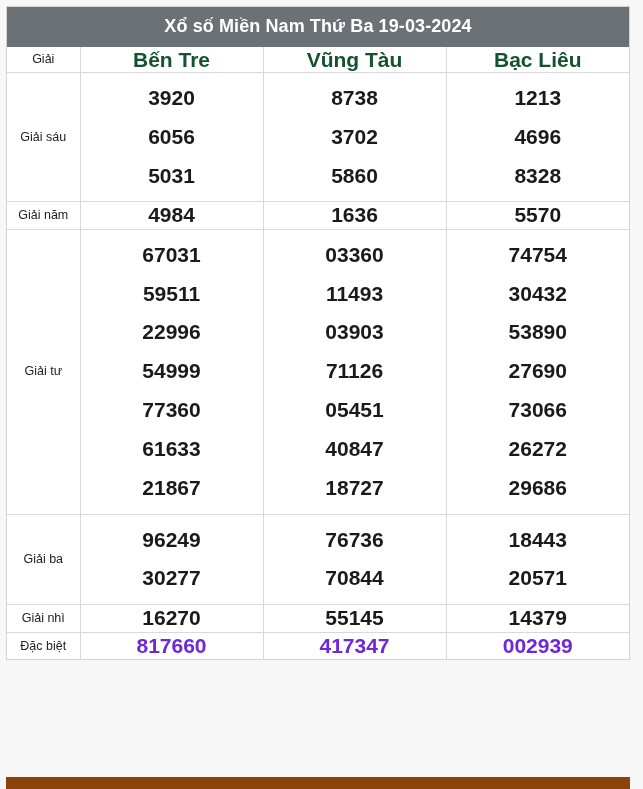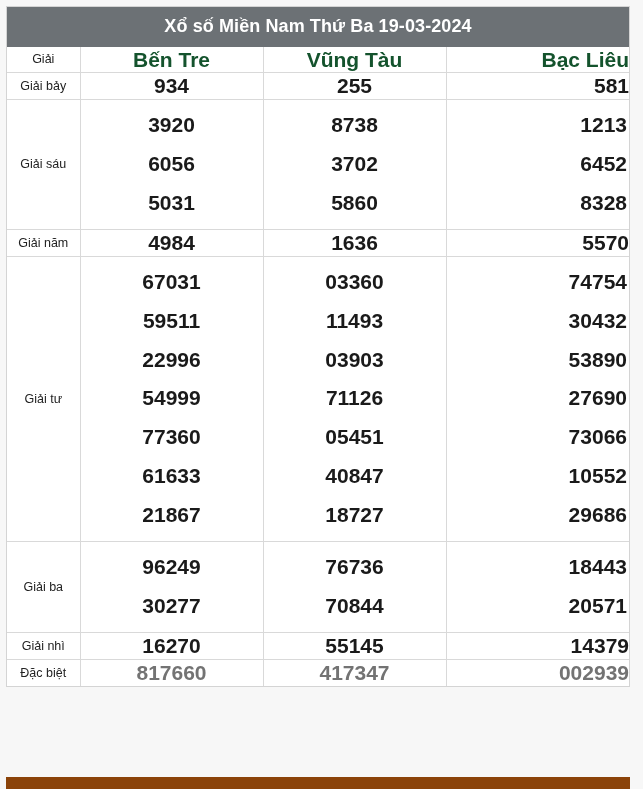--- a/index.html
+++ b/index.html
@@ -56,21 +56,21 @@
   }
   table.lottery td {
     border: 1px solid #d9d9d9;
     text-align: center;
     vertical-align: middle;
     padding: 0;
     background: #ffffff;
   }
   
   table.lottery tr td:first-child { border-left: none; }
-  table.lottery tr td:last-child  { border-right: none; text-align: right; }
+  table.lottery tr td:last-child  { border-right: none; }
   table.lottery tr:last-child td  { border-bottom: none; }
   table.lottery tr:first-child td { border-top: none; }
 
   col.c-label { width: 73px; }
   col.c-prov  { width: 183px; }
 
   .label-cell {
     font-size: 12.5px;
     color: #222222;
     font-weight: normal;
@@ -96,21 +96,21 @@
   .num-cell.multi {
     line-height: 1.85;
     padding: 6px 2px;
   }
   .num-line { display: block; }
 
   .num-cell.highlight {
     color: #c0392b;
   }
   .num-cell.special {
-    color: #737373;
+    color: #6d28d9;
     font-size: 21px;
   }
 
   
   .bottom-bar {
     position: absolute;
     left: 6px;
     top: 777px;
     width: 624px;
     height: 12px;
@@ -134,46 +134,34 @@
         <col class="c-prov">
       </colgroup>
       <tbody>
           <tr>
             <td class="label-cell">Giải</td>
             <td class="province-head">Bến Tre</td>
             <td class="province-head">Vũng Tàu</td>
             <td class="province-head">Bạc Liêu</td>
           </tr>
           <tr>
-            <td class="label-cell">Giải bảy</td>
-            <td class="num-cell">
-              <span class="num-line">934</span>
-            </td>
-            <td class="num-cell">
-              <span class="num-line">255</span>
-            </td>
-            <td class="num-cell">
-              <span class="num-line">581</span>
-            </td>
-          </tr>
-          <tr>
             <td class="label-cell">Giải sáu</td>
             <td class="num-cell multi">
               <span class="num-line">3920</span>
               <span class="num-line">6056</span>
               <span class="num-line">5031</span>
             </td>
             <td class="num-cell multi">
               <span class="num-line">8738</span>
               <span class="num-line">3702</span>
               <span class="num-line">5860</span>
             </td>
             <td class="num-cell multi">
               <span class="num-line">1213</span>
-              <span class="num-line">6452</span>
+              <span class="num-line">4696</span>
               <span class="num-line">8328</span>
             </td>
           </tr>
           <tr>
             <td class="label-cell">Giải năm</td>
             <td class="num-cell">
               <span class="num-line">4984</span>
             </td>
             <td class="num-cell">
               <span class="num-line">1636</span>
@@ -201,21 +189,21 @@
               <span class="num-line">05451</span>
               <span class="num-line">40847</span>
               <span class="num-line">18727</span>
             </td>
             <td class="num-cell multi">
               <span class="num-line">74754</span>
               <span class="num-line">30432</span>
               <span class="num-line">53890</span>
               <span class="num-line">27690</span>
               <span class="num-line">73066</span>
-              <span class="num-line">10552</span>
+              <span class="num-line">26272</span>
               <span class="num-line">29686</span>
             </td>
           </tr>
           <tr>
             <td class="label-cell">Giải ba</td>
             <td class="num-cell multi">
               <span class="num-line">96249</span>
               <span class="num-line">30277</span>
             </td>
             <td class="num-cell multi">

